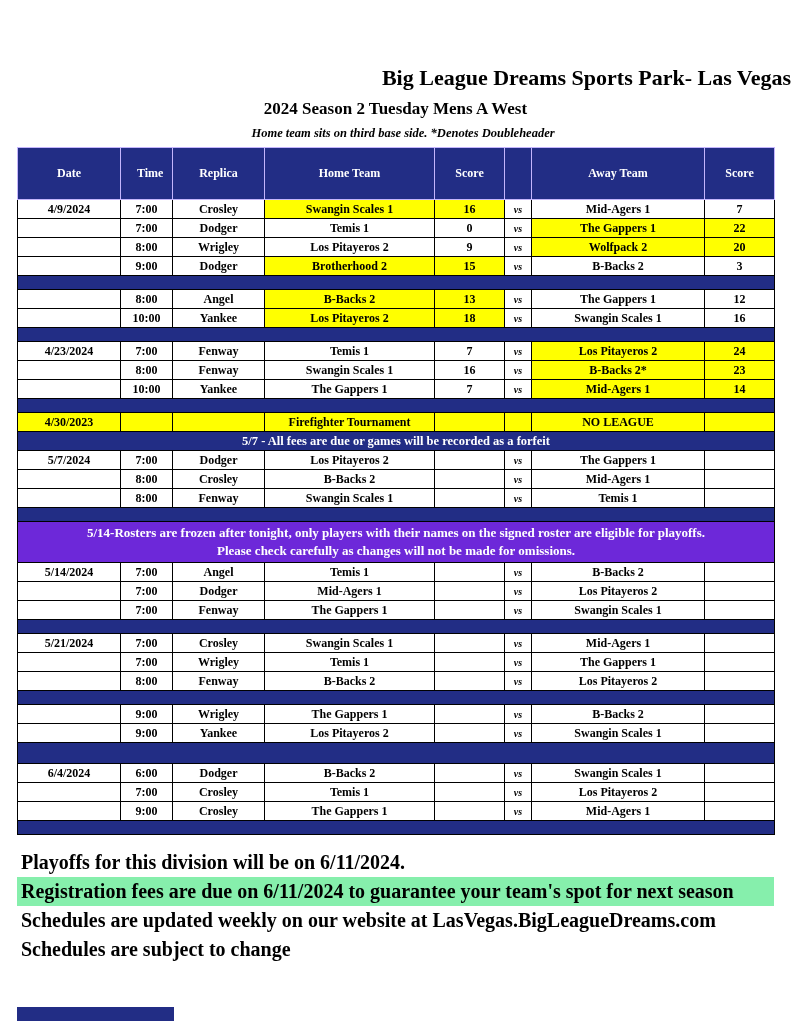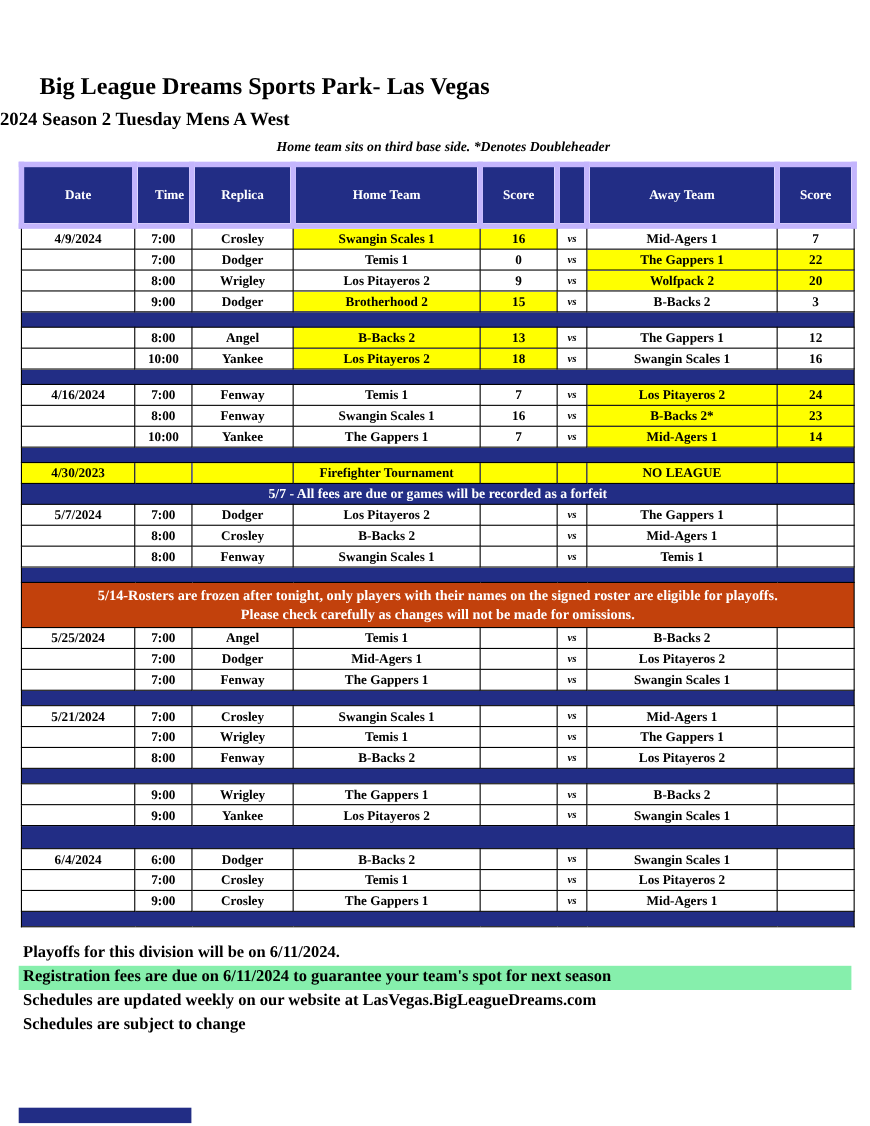--- a/index.html
+++ b/index.html
@@ -13,30 +13,30 @@
   }
   .page {
     position: relative;
     width: 791px;
     height: 1024px;
     box-sizing: border-box;
     overflow: hidden;
   }
   .title {
     margin-top: 66px;
-    text-align: left;
+    text-align: right;
     font-size: 22px;
     font-weight: bold;
     color: #000;
     line-height: 1.1;
     margin-left: 36px;
   }
   .subtitle {
     margin-top: 9px;
-    text-align: left;
+    text-align: center;
     font-size: 17px;
     font-weight: bold;
     color: #000;
   }
   .note {
     margin-top: 7px;
     text-align: center;
     font-size: 12.5px;
     font-weight: bold;
     font-style: italic;
@@ -48,21 +48,21 @@
     width: 757px;
     border-collapse: collapse;
     table-layout: fixed;
   }
   table.sched th {
     background: #222d85;
     color: #ffffff;
     font-size: 12px;
     font-weight: bold;
     height: 19px;
-    border: 5px solid #c4b5fd;
+    border: 1px solid #c4b5fd;
     padding: 16px;
     overflow: hidden;
     white-space: nowrap;
   }
   table.sched td {
     font-size: 12px;
     font-weight: bold;
     color: #000;
     text-align: center;
     height: 18px;
@@ -83,28 +83,28 @@
   table.sched td.sep.tall { height: 20px; }
   table.sched tr.event td { background: #ffff00; margin-left: 36px; }
   table.sched td.notice {
     color: #ffffff;
     font-size: 12.5px;
     font-weight: bold;
     height: auto;
     text-align: center;
   }
   table.sched td.notice.navy { background: #222d85; height: 18px; }
-  table.sched td.notice.red  { background: #c2410c; padding: 2px 0; }
+  table.sched td.notice.red  { background: #6d28d9; padding: 2px 0; }
   table.sched td.notice.red div { line-height: 18px; font-size: 13px; }
   .footer {
     margin: 13px 0 0 17px;
     width: 757px;
   }
   .fline {
-    font-size: 15px;
+    font-size: 20px;
     font-weight: bold;
     color: #000;
     line-height: 1.45;
     padding-left: 4px;
   }
   .fline.hl { background: #86efac; }
   .bottom-bar {
     position: absolute;
     left: 17px;
     bottom: 3px;
@@ -205,21 +205,21 @@
           <td class="hl">Los Pitayeros 2</td>
           <td class="hl">18</td>
           <td class="vs">vs</td>
           <td>Swangin Scales 1</td>
           <td>16</td>
         </tr>
         <tr>
           <td class="sep" colspan="8"></td>
         </tr>
         <tr>
-          <td>4/16/2024</td>
+          <td>4/23/2024</td>
           <td>7:00</td>
           <td>Fenway</td>
           <td>Temis 1</td>
           <td>7</td>
           <td class="vs">vs</td>
           <td class="hl">Los Pitayeros 2</td>
           <td class="hl">24</td>
         </tr>
         <tr>
           <td></td>
@@ -292,21 +292,21 @@
         <tr>
           <td class="sep" colspan="8"></td>
         </tr>
         <tr>
           <td class="notice red" colspan="8">
             <div>5/14-Rosters are frozen after tonight, only players with their names on the signed roster are eligible for playoffs.</div>
             <div>Please check carefully as changes will not be made for omissions.</div>
           </td>
         </tr>
         <tr>
-          <td>5/25/2024</td>
+          <td>5/14/2024</td>
           <td>7:00</td>
           <td>Angel</td>
           <td>Temis 1</td>
           <td></td>
           <td class="vs">vs</td>
           <td>B-Backs 2</td>
           <td></td>
         </tr>
         <tr>
           <td></td>

